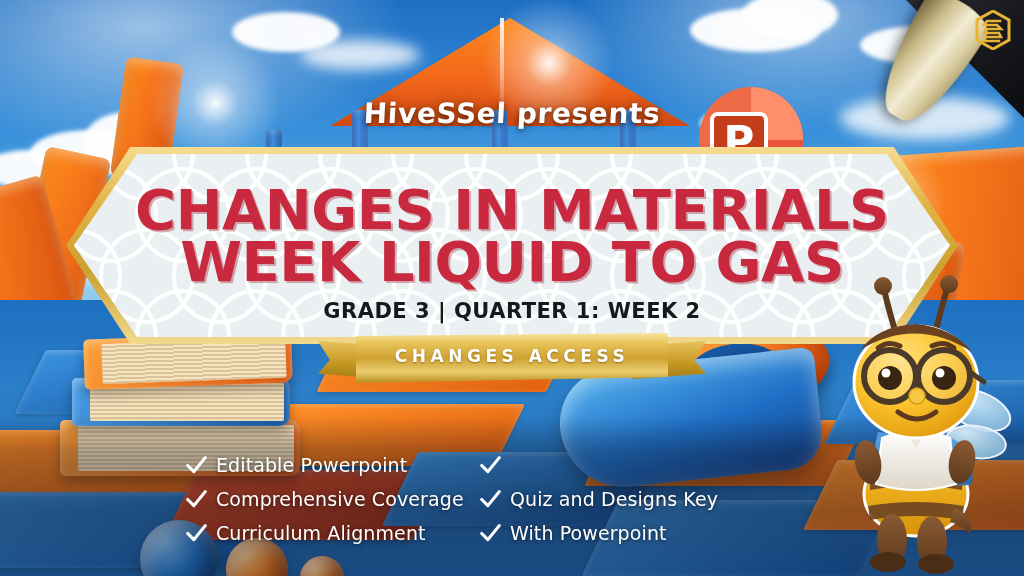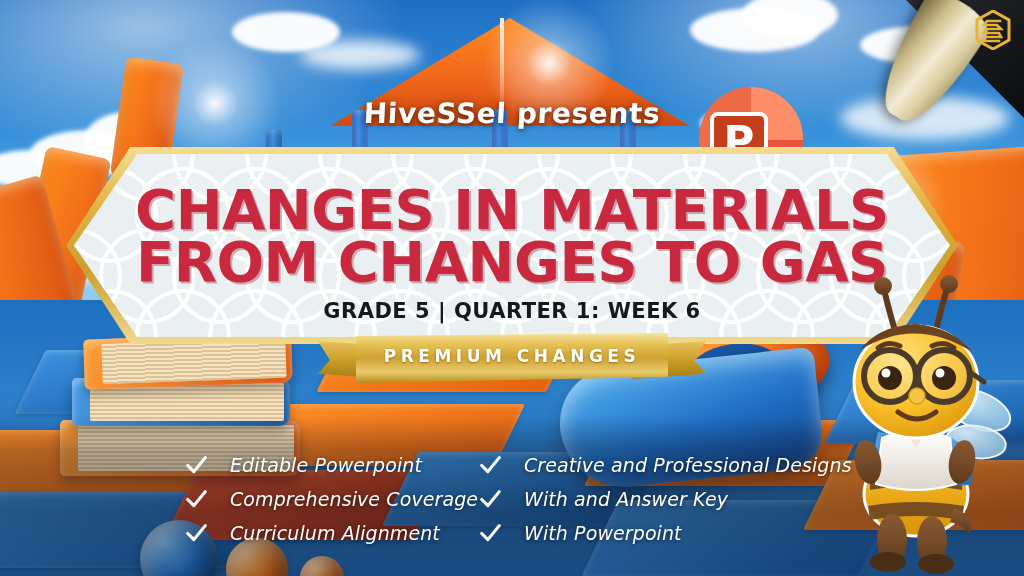--- a/index.html
+++ b/index.html
@@ -196,21 +196,21 @@
     font-family:"DejaVu Sans", sans-serif;
     text-shadow:0 1px 2px rgba(120,80,0,.65);
     z-index:4;
   }
 
   
   .features { position:absolute; left:186px; top:448px; width:700px; z-index:5; }
   .feat-col { position:absolute; top:0; }
   .feat-col.left  { left:0;   }
   .feat-col.right { left:294px; }
-  .feat-row { display:flex; align-items:center; gap:23px; height:34px;font-style:italic; }
+  .feat-row { display:flex; align-items:center; gap:9px; height:34px; }
   .check { width:21px; height:21px; flex:0 0 21px; }
   .feat-label {
     color:#fff; font-size:19px; font-weight:400; letter-spacing:.1px;
     font-family:"DejaVu Sans", sans-serif;
     text-shadow:0 1px 4px rgba(0,0,0,.6);
     white-space:nowrap;
   }
 
   
   .bee { position:absolute; left:826px; top:272px; width:198px; height:304px; }
@@ -378,32 +378,32 @@
               <circle cx="620" cy="183" r="46"></circle>
             <circle cx="693" cy="183" r="46"></circle>
               <circle cx="766" cy="183" r="46"></circle>
               <circle cx="839" cy="183" r="46"></circle>
             <circle cx="-37" cy="183" r="46"></circle>
           </g>
         </g>
       </svg>
       <div class="title-block">
         <div class="title-line l1">CHANGES IN MATERIALS</div>
-        <div class="title-line l2">FROM CHANGES TO GAS</div>
+        <div class="title-line l2">WEEK LIQUID TO GAS</div>
       </div>
     </div>
   </div>
 
-  <div class="subtitle">GRADE 5 | QUARTER 1: WEEK 6</div>
+  <div class="subtitle">GRADE 3 | QUARTER 1: WEEK 2</div>
 
   <div class="ribbon">
     <div class="ribbon-tail left"></div>
     <div class="ribbon-tail right"></div>
     <div class="ribbon-main"></div>
-    <div class="ribbon-text">PREMIUM CHANGES</div>
+    <div class="ribbon-text">CHANGES ACCESS</div>
   </div>
 
   <div class="features">
     <div class="feat-col left">
       <div class="feat-row">
         <svg class="check" viewBox="0 0 24 24">
             <path d="M2 12 L9 19 L22 3" fill="none" stroke="#fff" stroke-width="3.6" stroke-linecap="round" stroke-linejoin="round"></path>
           </svg>
         <span class="feat-label">Editable Powerpoint</span>
       </div>
@@ -418,27 +418,26 @@
             <path d="M2 12 L9 19 L22 3" fill="none" stroke="#fff" stroke-width="3.6" stroke-linecap="round" stroke-linejoin="round"></path>
           </svg>
         <span class="feat-label">Curriculum Alignment</span>
       </div>
     </div>
     <div class="feat-col right">
       <div class="feat-row">
         <svg class="check" viewBox="0 0 24 24">
             <path d="M2 12 L9 19 L22 3" fill="none" stroke="#fff" stroke-width="3.6" stroke-linecap="round" stroke-linejoin="round"></path>
           </svg>
-        <span class="feat-label">Creative and Professional Designs</span>
       </div>
       <div class="feat-row">
         <svg class="check" viewBox="0 0 24 24">
             <path d="M2 12 L9 19 L22 3" fill="none" stroke="#fff" stroke-width="3.6" stroke-linecap="round" stroke-linejoin="round"></path>
           </svg>
-        <span class="feat-label">With and Answer Key</span>
+        <span class="feat-label">Quiz and Designs Key</span>
       </div>
       <div class="feat-row">
         <svg class="check" viewBox="0 0 24 24">
             <path d="M2 12 L9 19 L22 3" fill="none" stroke="#fff" stroke-width="3.6" stroke-linecap="round" stroke-linejoin="round"></path>
           </svg>
         <span class="feat-label">With Powerpoint</span>
       </div>
     </div>
   </div>
 

